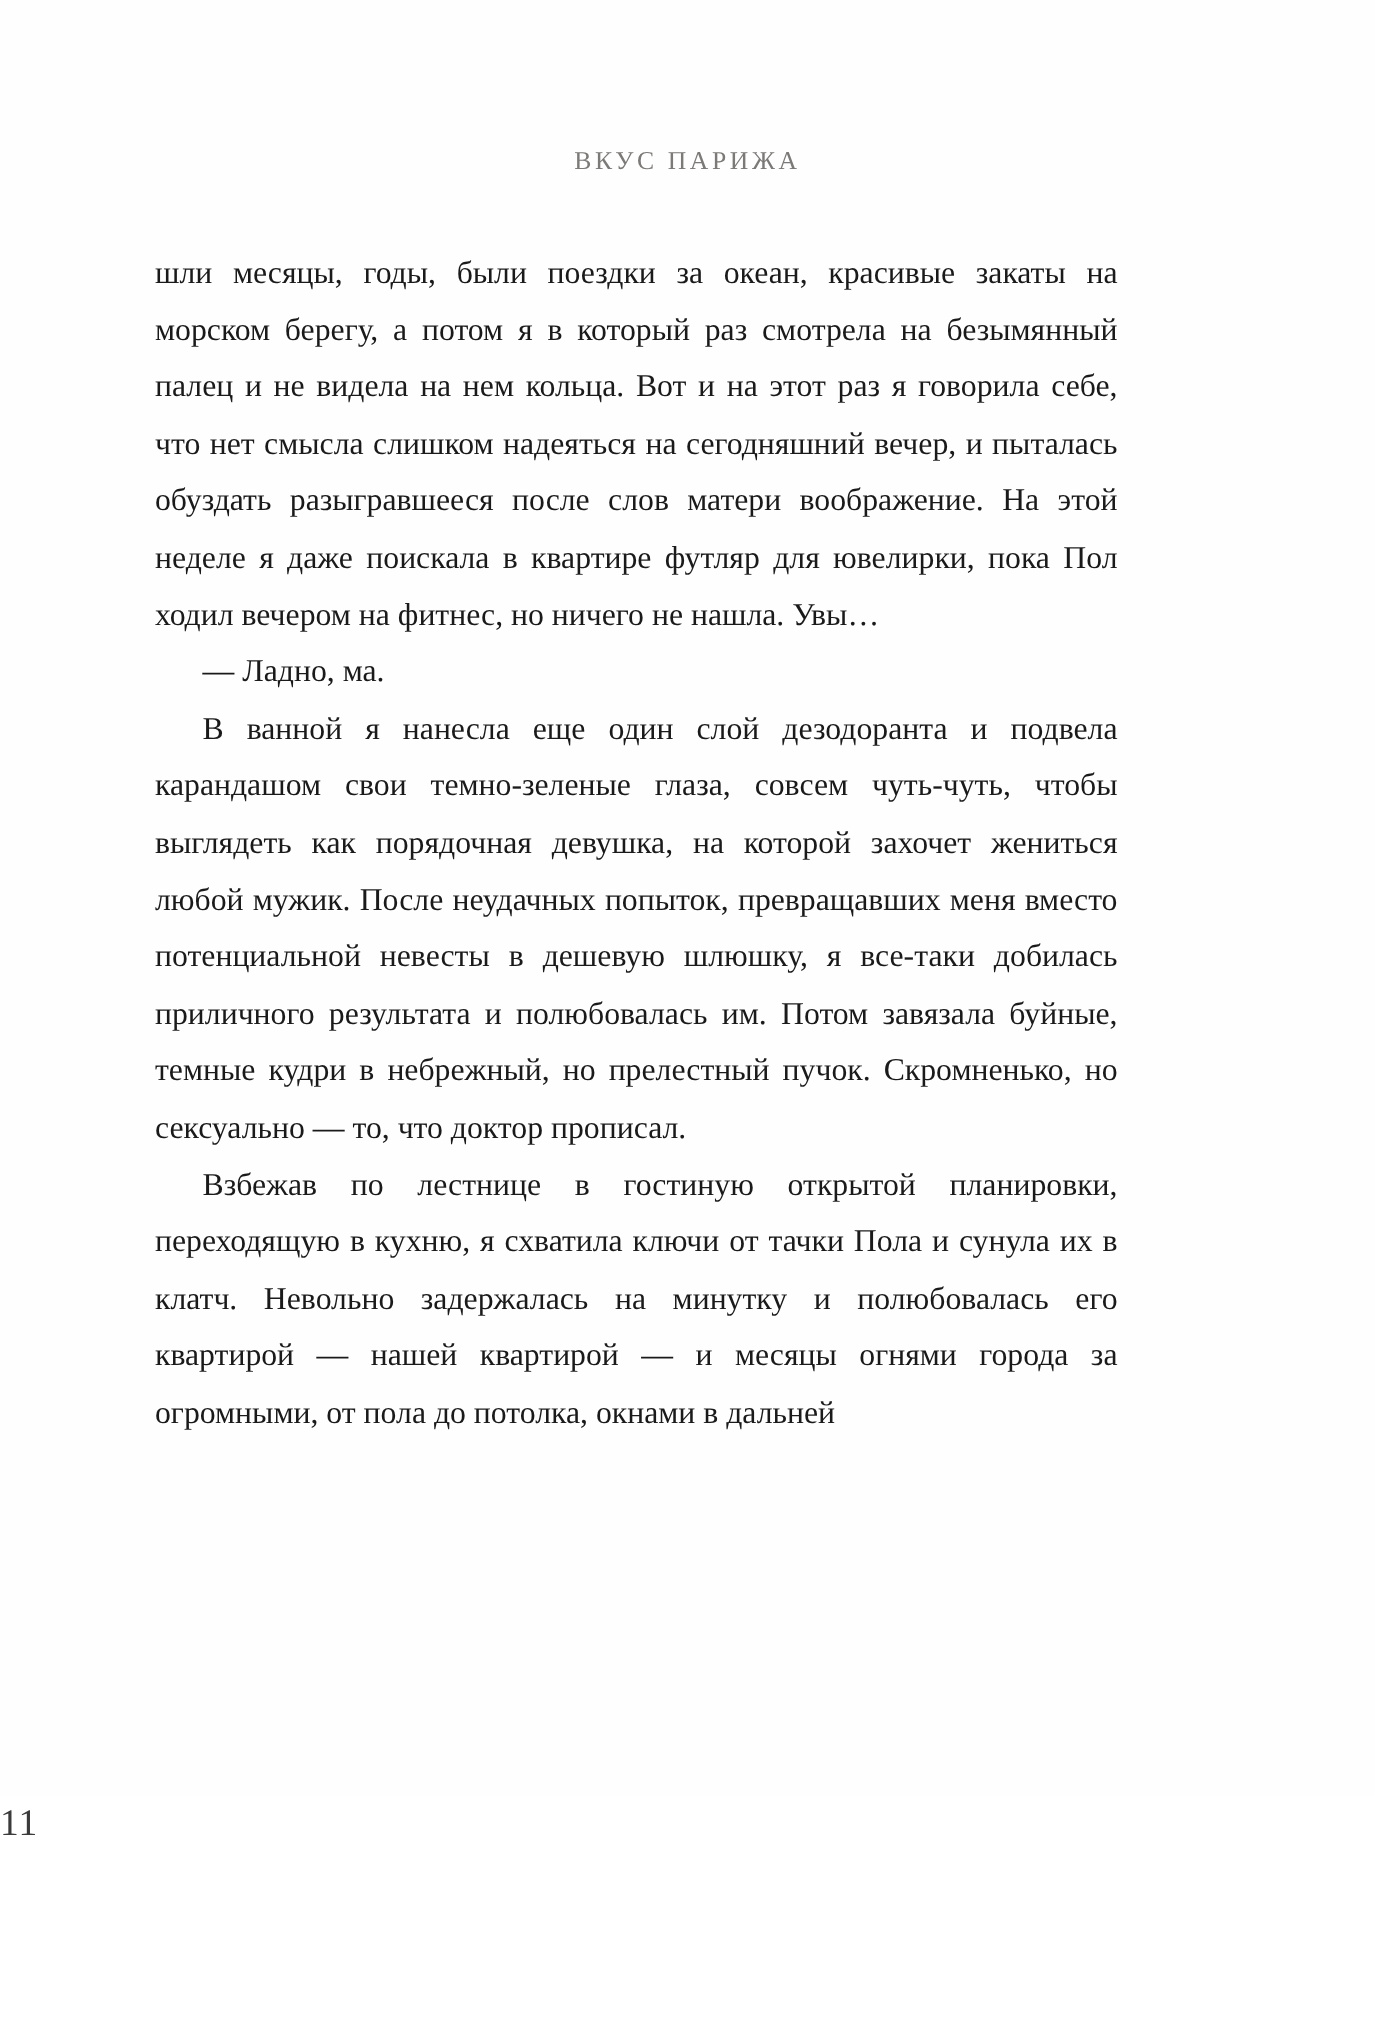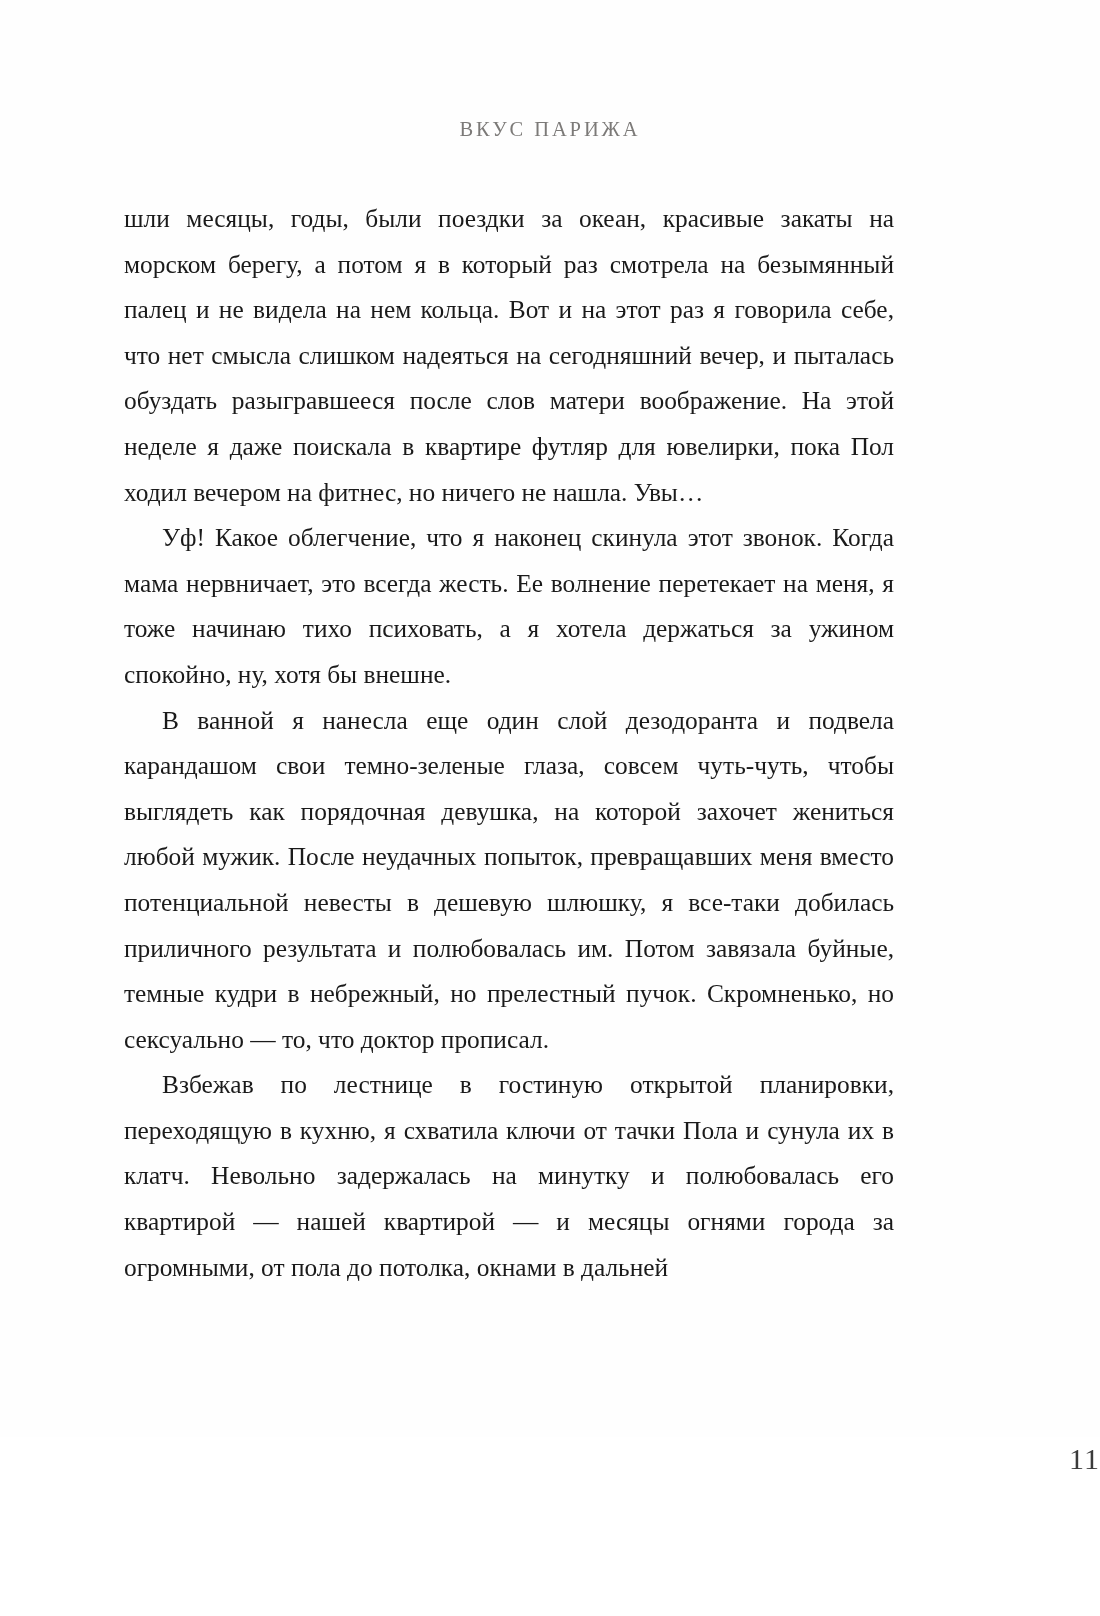--- a/index.html
+++ b/index.html
@@ -68,36 +68,36 @@
   .text-block p:last-child {
     margin-bottom: 0;
   }
 
   
   .folio {
     position: absolute;
     top: 1442px;
     left: 0;
     width: 1100px;
-    text-align: right;
+    text-align: left;
     font-family: "Liberation Serif", "DejaVu Serif", serif;
     font-size: 30px;
     letter-spacing: 1px;
     color: #3b3b3b;
   }
 </style>
 </head>
 <body>
 
 <div class="page">
 
   <div class="running-head">Вкус Парижа</div>
 
   <div class="text-block">
     <p class="no-indent">шли месяцы, годы, были поездки за океан, красивые закаты на морском берегу, а потом я в который раз смотрела на безымянный палец и не видела на нем кольца. Вот и на этот раз я говорила себе, что нет смысла слишком надеяться на сегодняшний вечер, и пыталась обуздать разыгравшееся после слов матери воображение. На этой неделе я даже поискала в квартире футляр для ювелирки, пока Пол ходил вечером на фитнес, но ничего не нашла. Увы…</p>
-    <p>Уф! Какое облегчение, что я наконец скинула этот звонок. Когда мама нервничает, это всегда жесть. Ее волнение перетекает на меня, я тоже начинаю тихо психовать, а я хотела держаться за ужином спокойно, ну, хотя бы внешне.</p>
+    <p>— Ладно, ма.</p>
     <p>В ванной я нанесла еще один слой дезодоранта и подвела карандашом свои темно-зеленые глаза, совсем чуть-чуть, чтобы выглядеть как порядочная девушка, на которой захочет жениться любой мужик. После неудачных попыток, превращавших меня вместо потенциальной невесты в дешевую шлюшку, я все-таки добилась приличного результата и полюбовалась им. Потом завязала буйные, темные кудри в небрежный, но прелестный пучок. Скромненько, но сексуально — то, что доктор прописал.</p>
     <p>Взбежав по лестнице в гостиную открытой планировки, переходящую в кухню, я схватила ключи от тачки Пола и сунула их в клатч. Невольно задержалась на минутку и полюбовалась его квартирой — нашей квартирой — и месяцы огнями города за огромными, от пола до потолка, окнами в дальней</p>
   </div>
 
   <div class="folio">11</div>
 
 </div>
 
 </body></html>

